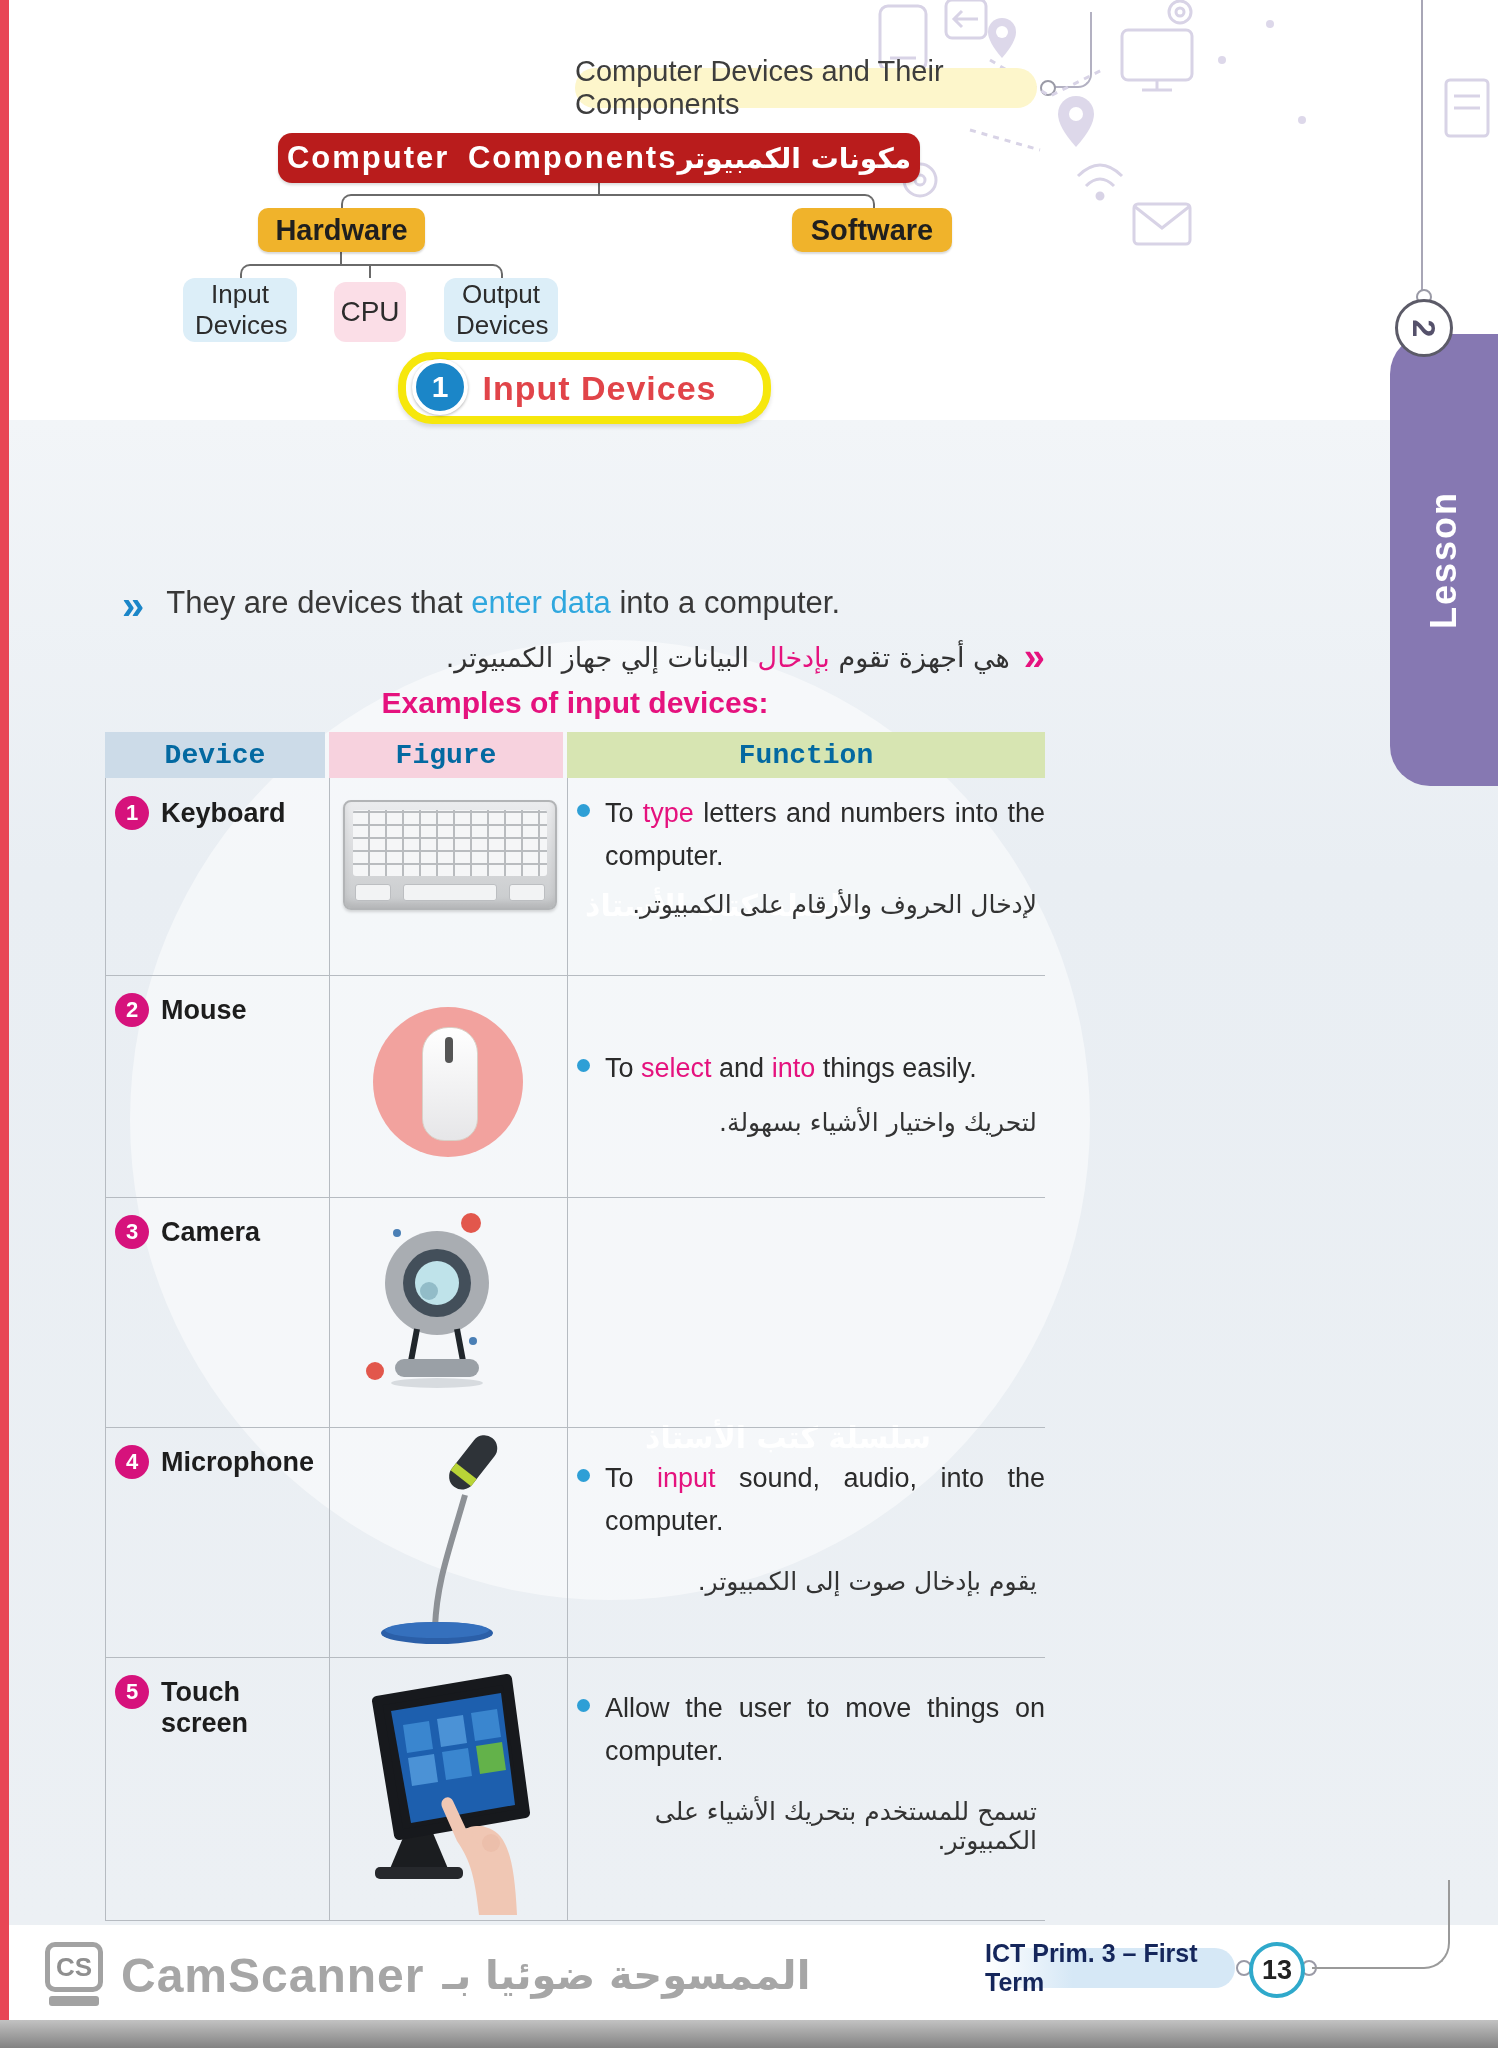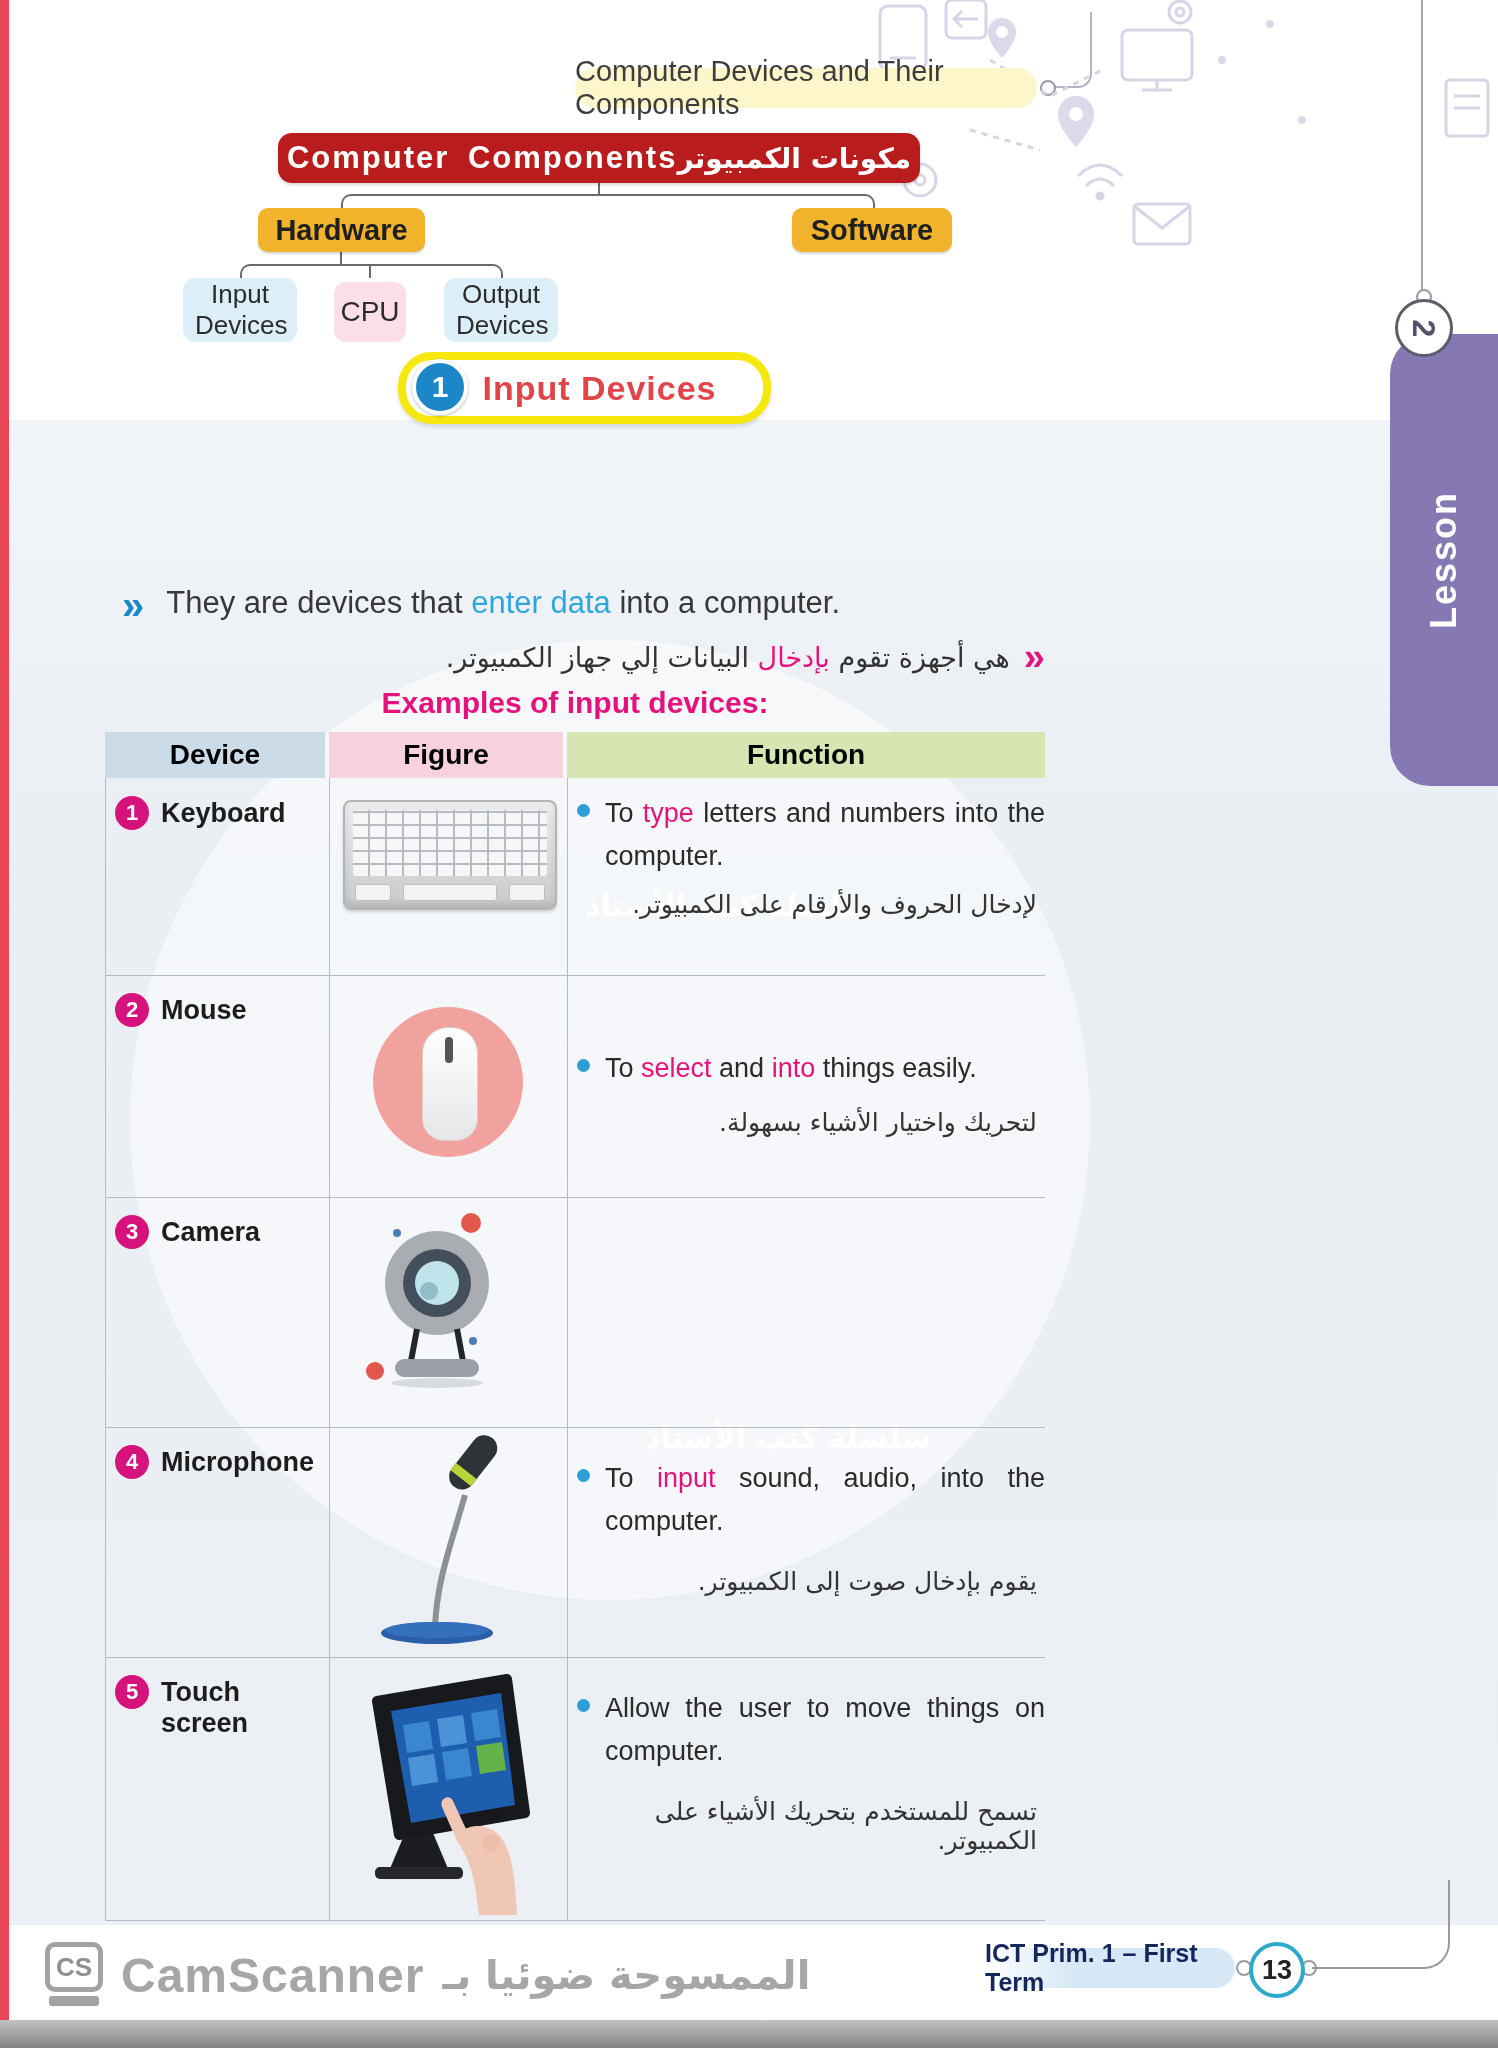--- a/index.html
+++ b/index.html
@@ -73,21 +73,21 @@
   .hl-pink{color:#e5127e;}
   .intro-ar{position:absolute;left:300px;top:638px;width:745px;direction:rtl;text-align:left;
     display:flex;align-items:center;justify-content:flex-start;z-index:2;}
   .intro-ar .chev{color:#e5127e;font-weight:bold;font-size:38px;line-height:1;margin-left:14px;}
   .intro-ar .txt{font-size:27px;color:#333;}
   .examples{position:absolute;left:105px;top:686px;width:940px;text-align:center;color:#e5127e;
     font-weight:bold;font-size:30px;z-index:2;}
 
   
   .thead{position:absolute;top:732px;height:46px;display:flex;align-items:center;justify-content:center;
-    font-weight:bold;font-size:28px;color:#000000;z-index:2;}
+    font-weight:bold;font-size:28px;color:#0369a1;z-index:2;font-family:Liberation Mono, monospace;}
   .th-device{left:105px;width:220px;background:#ccdbe8;}
   .th-figure{left:329px;width:234px;background:#f7d2de;}
   .th-function{left:567px;width:478px;background:#d7e5b2;}
   .tline{position:absolute;background:#b6bbc1;z-index:2;}
   .row{position:absolute;left:105px;width:940px;display:flex;z-index:2;}
   .cell-device{width:224px;padding:16px 0 0 10px;box-sizing:border-box;display:flex;align-items:flex-start;}
   .badge{width:34px;height:34px;border-radius:50%;background:#d6127c;color:#fff;font-weight:bold;
     font-size:22px;display:flex;align-items:center;justify-content:center;flex:0 0 34px;margin-top:2px;}
   .dev-name{font-weight:bold;font-size:27px;color:#1d1d1d;margin-left:12px;margin-top:4px;}
   .cell-figure{width:238px;position:relative;}
@@ -379,20 +379,20 @@
   <div class="footer-left">
     <div class="cs-logo">
       <div class="cs-box">CS</div>
       <div class="cs-bar"></div>
     </div>
     <div class="cam-text">CamScanner</div>
     <div class="cam-ar ar" dir="rtl">الممسوحة ضوئيا بـ</div>
   </div>
 
   <div class="line-elbow-bot"></div>
-  <div class="book-pill">ICT Prim. 1 – First Term</div>
+  <div class="book-pill">ICT Prim. 3 – First Term</div>
   <div class="ring" style="left:1236px;top:1960px;width:12px;height:12px;"></div>
   <div class="page-circle">13</div>
   <div class="ring" style="left:1301px;top:1960px;width:12px;height:12px;"></div>
 
   <div class="red-stripe"></div>
   <div class="bottom-bar"></div>
 </div>
 
 </body></html>

